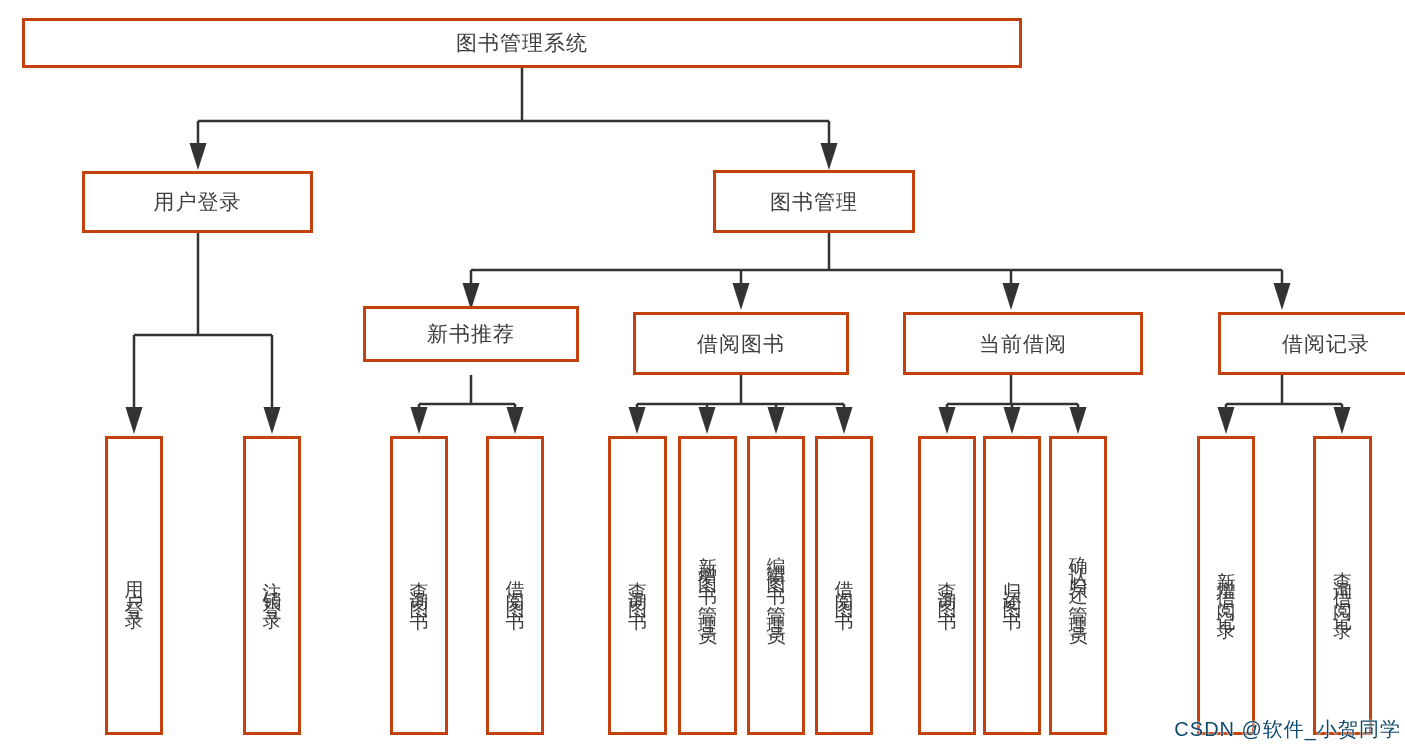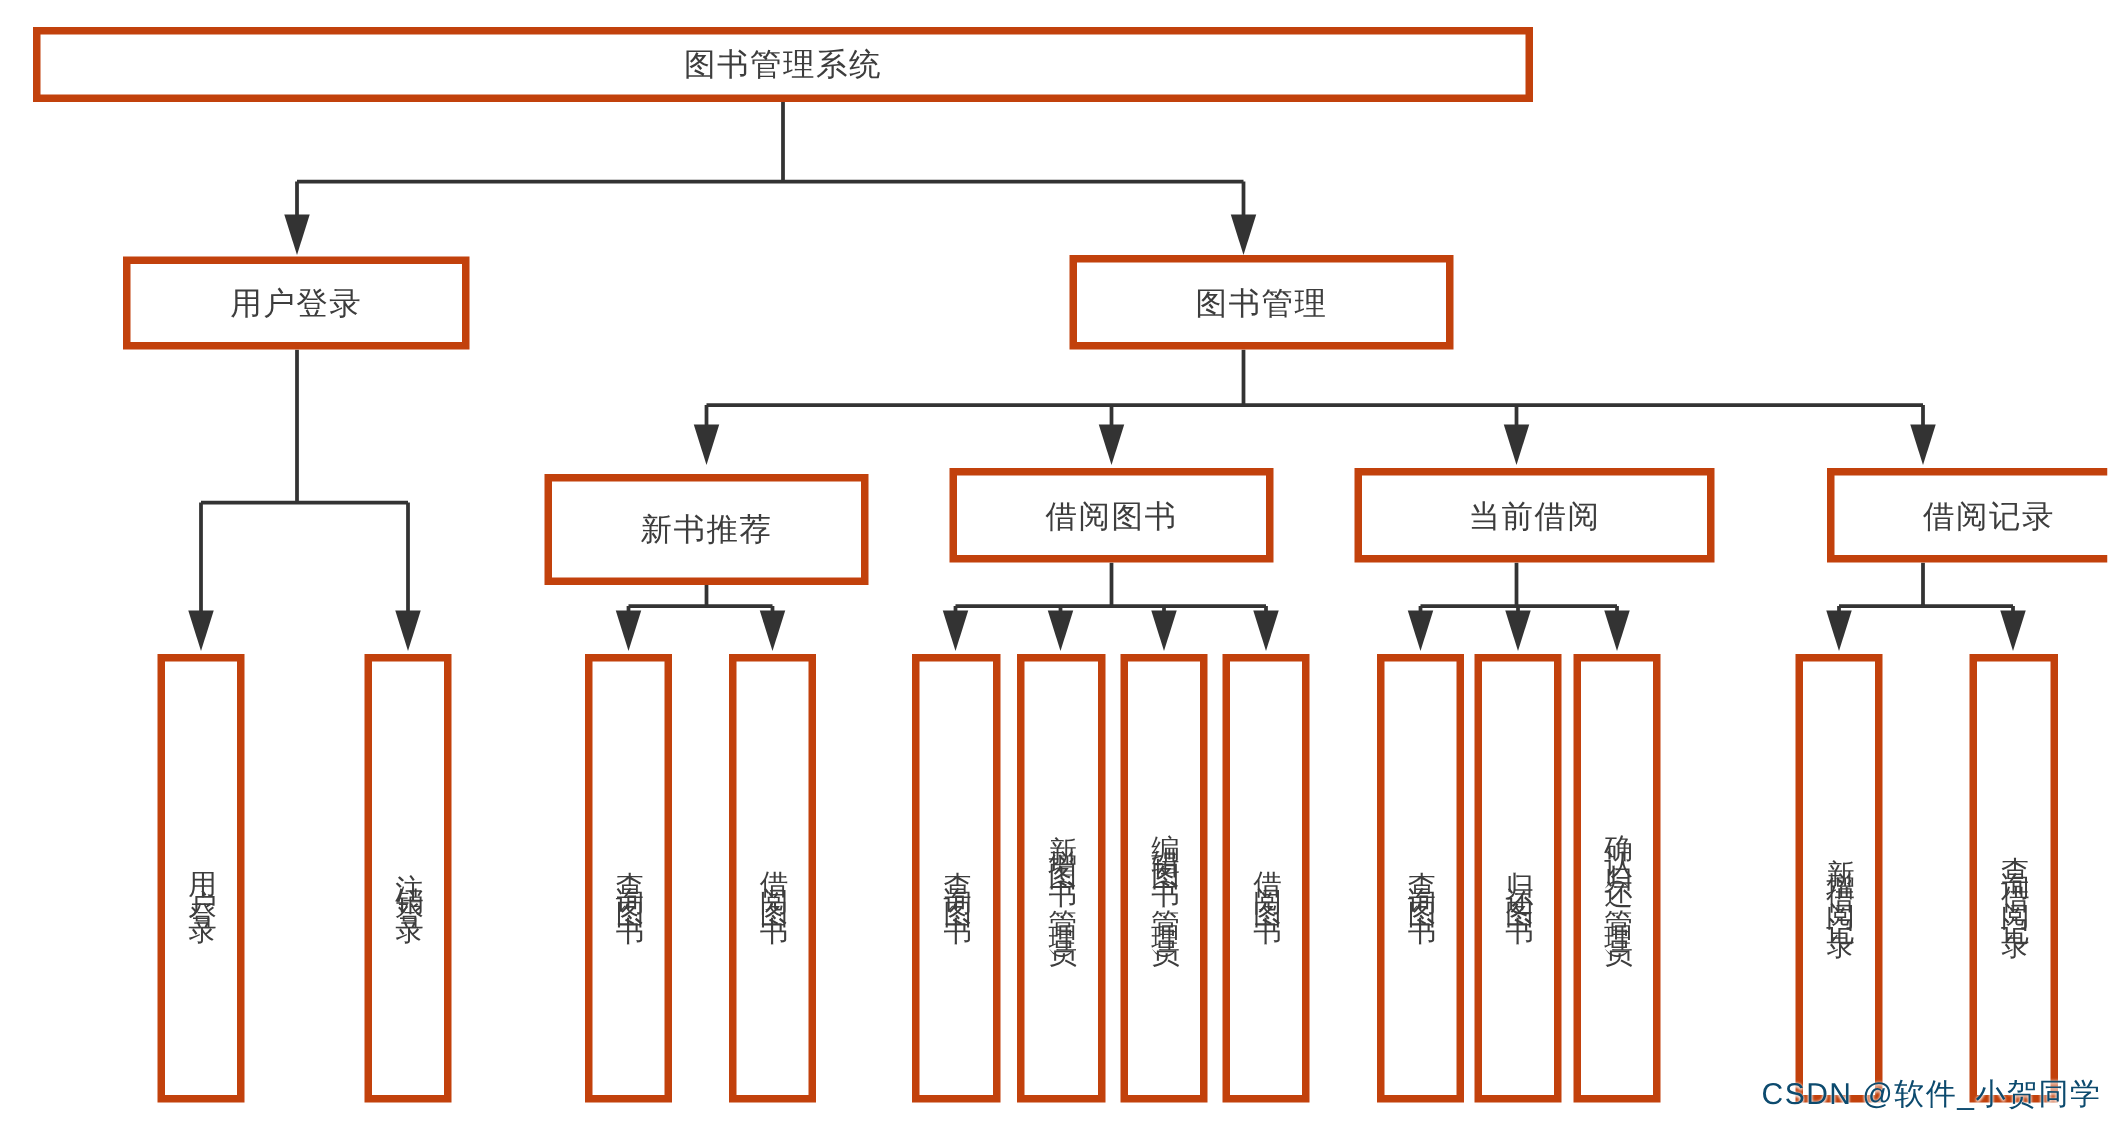--- a/index.html
+++ b/index.html
@@ -3,21 +3,21 @@
 <meta charset="utf-8">
 <style>
   html,body{margin:0;padding:0;background:#fff;}
   .stage{
     position:relative;width:1405px;height:747px;background:#ffffff;
     font-family:"Liberation Sans","DejaVu Sans",sans-serif;color:#3d3d3d;overflow:hidden;
   }
   .connectors{position:absolute;left:0;top:0;}
   .node{
     position:absolute;box-sizing:border-box;background:#ffffff;
-    border:5px solid #c2410c;display:flex;align-items:center;justify-content:center;
+    border:3px solid #c2410c;display:flex;align-items:center;justify-content:center;
   }
   .hbox{font-size:21px;letter-spacing:1px;white-space:nowrap;}
   .vbox .vlabel{
     writing-mode:vertical-rl;text-orientation:mixed;
     font-size:19px;line-height:1.05;letter-spacing:10px;white-space:nowrap;
   }
   .watermark{
     position:absolute;top:716px;right:4px;font-size:20px;letter-spacing:1px;
     color:#0c4a6e;text-shadow:0 0 2px #ffffff,0 1px 2px #ffffff;white-space:nowrap;
   }
@@ -60,25 +60,25 @@
     </g>
   </svg>
 
   <div class="node hbox" style="left:22px;top:18px;width:1000px;height:50px">
     <span>图书管理系统</span>
   </div>
 
   <div class="node hbox" style="left:82px;top:171px;width:231px;height:62px">
     <span>用户登录</span>
   </div>
-  <div class="node hbox" style="left:713px;top:170px;width:256px;height:63px">
+  <div class="node hbox" style="left:713px;top:170px;width:202px;height:63px">
     <span>图书管理</span>
   </div>
 
-  <div class="node hbox" style="left:363px;top:316px;width:216px;height:74px">
+  <div class="node hbox" style="left:363px;top:306px;width:216px;height:56px">
     <span>新书推荐</span>
   </div>
   <div class="node hbox" style="left:633px;top:312px;width:216px;height:63px">
     <span>借阅图书</span>
   </div>
   <div class="node hbox" style="left:903px;top:312px;width:240px;height:63px">
     <span>当前借阅</span>
   </div>
   <div class="node hbox" style="left:1218px;top:312px;width:216px;height:63px">
     <span>借阅记录</span>

